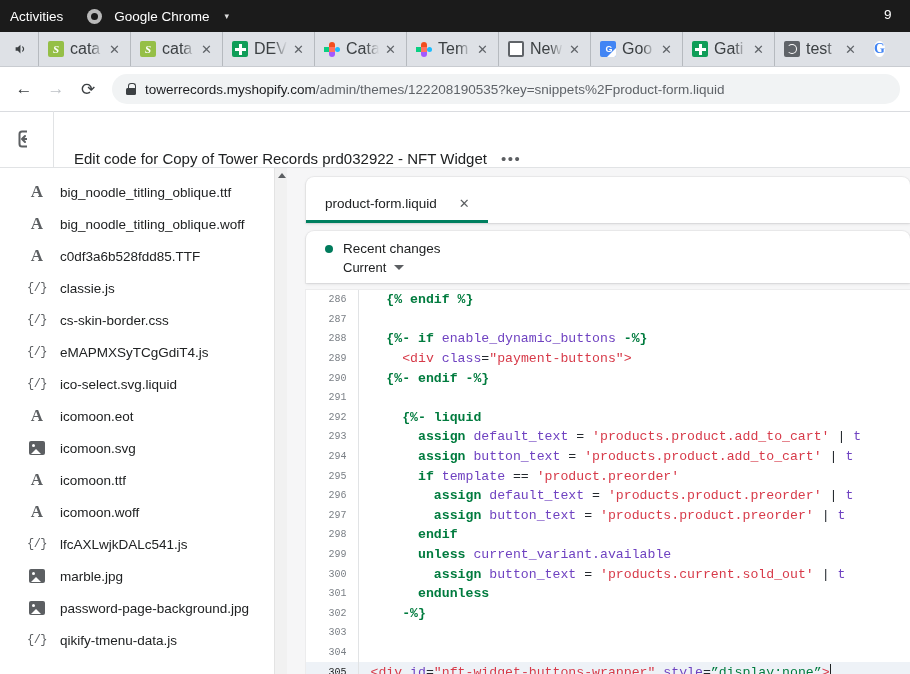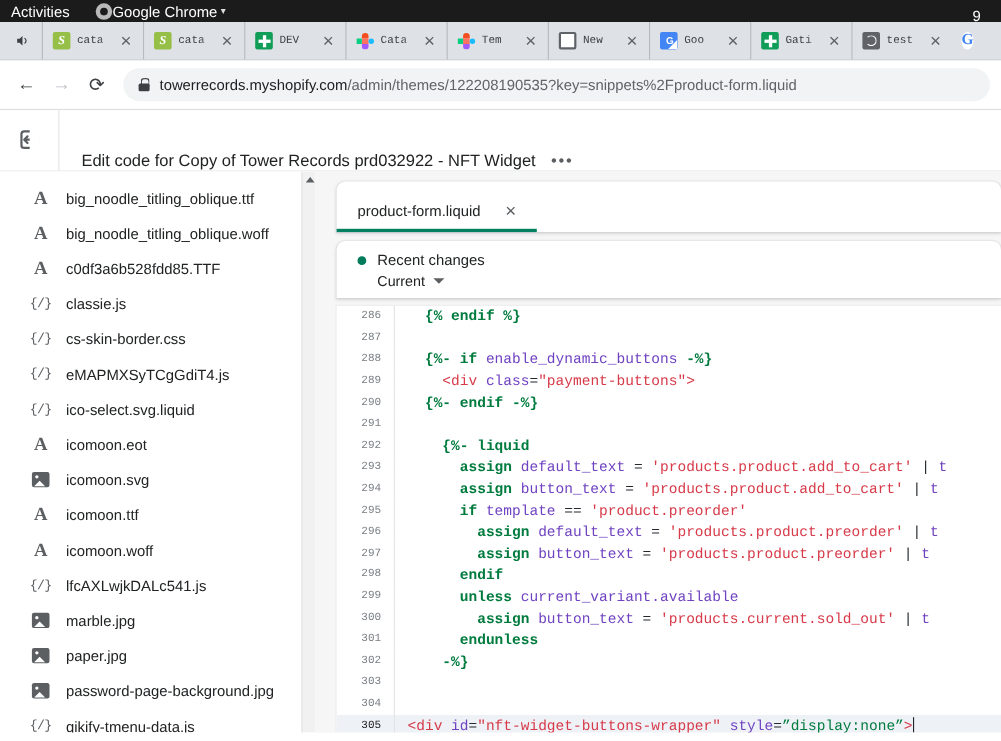--- a/index.html
+++ b/index.html
@@ -5,26 +5,26 @@
   * { box-sizing: border-box; margin: 0; padding: 0; }
   html, body {
     width: 910px; height: 674px;
     overflow: hidden;
     font-family: "Liberation Sans", sans-serif;
     background: #ffffff;
   }
 
   
   .gnome-bar {
-    height: 20px; background: #1b1b1b; color: #ffffff;
+    height: 32px; background: #1b1b1b; color: #ffffff;
     display: flex; align-items: center; position: relative;
     font-size: 13.5px;
   }
   .gnome-activities { padding: 0 12px 0 10px; color: #ffffff; font-size: 13.5px; }
-  .gnome-app { display: flex; align-items: center; gap: 0; margin-left: 12px; }
+  .gnome-app { display: flex; align-items: center; gap: 12px; margin-left: 12px; }
   .chrome-dot {
     width: 15px; height: 15px; border-radius: 50%;
     background: #b9b9b9; position: relative; display:inline-block;
   }
   .chrome-dot::after {
     content: ""; position: absolute; inset: 4px; border-radius: 50%;
     background: #1b1b1b;
   }
   .gnome-caret { font-size: 9px; margin-left: 3px; color: #dddddd; }
   .gnome-clock {
@@ -50,24 +50,23 @@
     border-left: 1px solid #b6babf;
   }
   .tab:first-of-type { border-left: none; }
   .tab .favicon {
     width: 16px; height: 16px; flex: 0 0 16px; border-radius: 2px;
     display: flex; align-items: center; justify-content: center;
     font-size: 11px; font-weight: bold; color: #fff; overflow: hidden;
   }
   .tab .tab-title {
     flex: 1 1 auto; white-space: nowrap; overflow: hidden;
-    font-size: 10px; color: #3c4043;
+    font-size: 16px; color: #3c4043;
     -webkit-mask-image: linear-gradient(to right, #000 60%, transparent 100%);
     mask-image: linear-gradient(to right, #000 60%, transparent 100%);
-    font-family: Liberation Mono, monospace;
   }
   .tab .tab-close { flex: 0 0 14px; font-size: 13px; color: #5f6368; line-height: 1; }
   .tab-last-icon { display:flex; align-items:center; padding: 0 8px; }
 
   
   .fav-shopify { background: #95bf47; }
   .fav-shopify span { font-family: "Liberation Serif", serif; font-style: italic; font-size:11px;}
   .fav-green-cross { background: #0f9d58; position: relative; }
   .fav-green-cross::before, .fav-green-cross::after {
     content:""; position:absolute; background:#fff;
@@ -452,26 +451,20 @@
         <div class="file-row">
           <span class="file-icon">
             <span class="ic-img"></span>
           </span>
           <span>marble.jpg</span>
         </div>
         <div class="file-row">
           <span class="file-icon">
             <span class="ic-img"></span>
           </span>
-          <span>paper.jpg</span>
-        </div>
-        <div class="file-row">
-          <span class="file-icon">
-            <span class="ic-img"></span>
-          </span>
           <span>password-page-background.jpg</span>
         </div>
         <div class="file-row">
           <span class="file-icon">
             <span class="ic-code">{/}</span>
           </span>
           <span>qikify-tmenu-data.js</span>
         </div>
       </div>
     <div class="sb-scroll">

